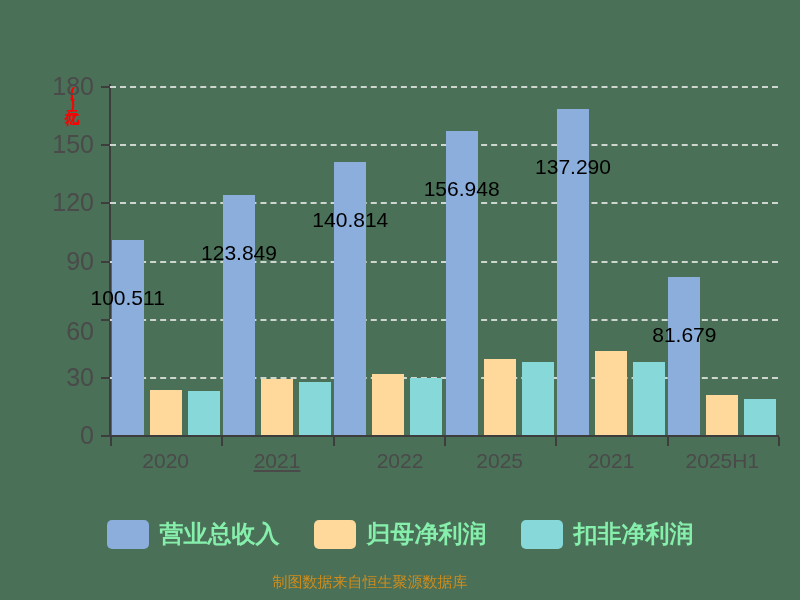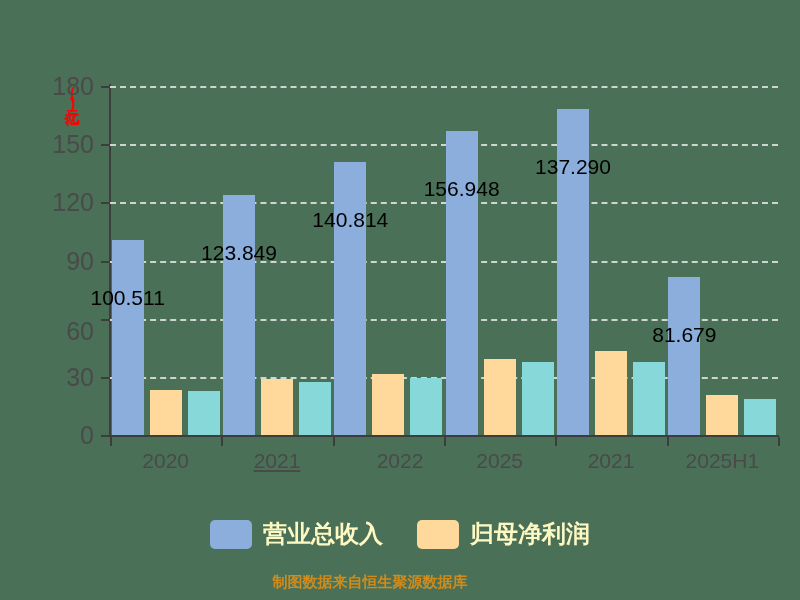--- a/index.html
+++ b/index.html
@@ -150,33 +150,33 @@
   }
   .legend-swatch {
     width: 42px;
     height: 29px;
     border-radius: 5px;
     flex: none;
   }
   .legend-label {
     font-size: 24px;
     font-weight: bold;
-    color: #fef9c3;
+    color: #86efac;
     white-space: nowrap;
   }
 
   
   .footer-note {
     position: absolute;
     top: 573px;
     left: 0;
     width: 740px;
     text-align: center;
     font-size: 15px;
-    font-weight: bold;
+    font-weight: normal;
     color: #cf8c1c;
     white-space: nowrap;
   }
 </style>
 </head>
 <body>
 
 <div id="chart-root">
 
 
@@ -253,17 +253,21 @@
 
   <div class="legend" id="legend">
       <div class="legend-item">
         <div class="legend-swatch" style="background: rgb(139, 174, 220);"></div>
         <div class="legend-label">营业总收入</div>
       </div>
       <div class="legend-item">
         <div class="legend-swatch" style="background: rgb(255, 216, 155);"></div>
         <div class="legend-label">归母净利润</div>
       </div>
+      <div class="legend-item">
+        <div class="legend-swatch" style="background: rgb(135, 216, 216);"></div>
+        <div class="legend-label">扣非净利润</div>
+      </div>
     </div>
 
   <div class="footer-note">制图数据来自恒生聚源数据库</div>
 
 </div>
 
 </body></html>

